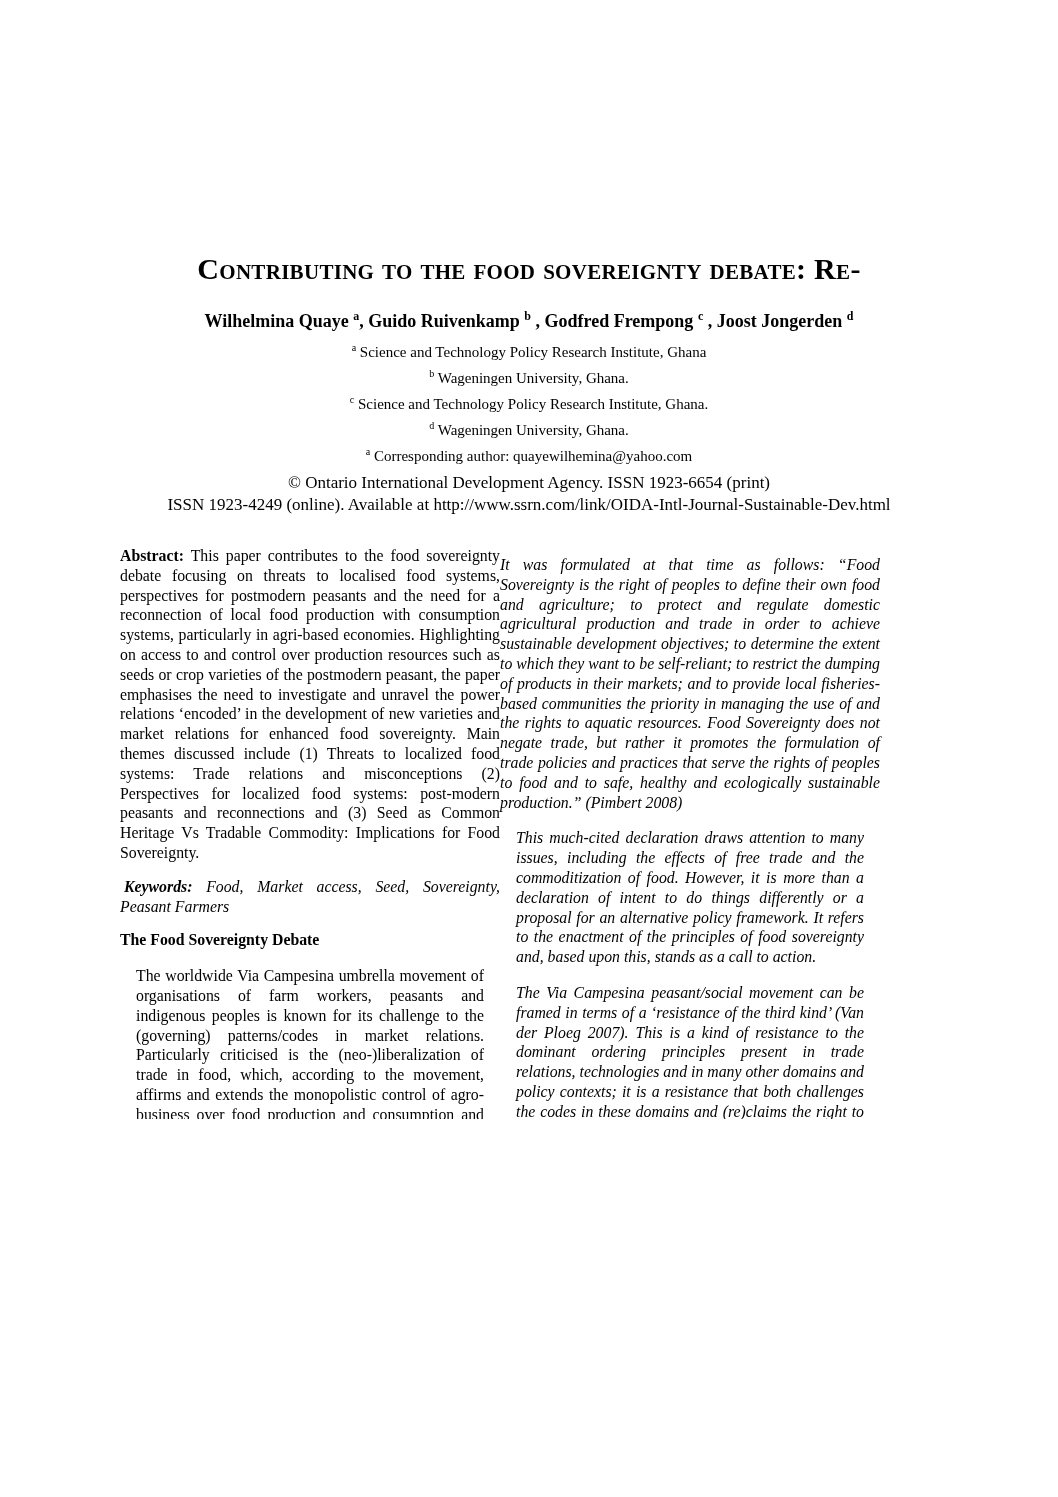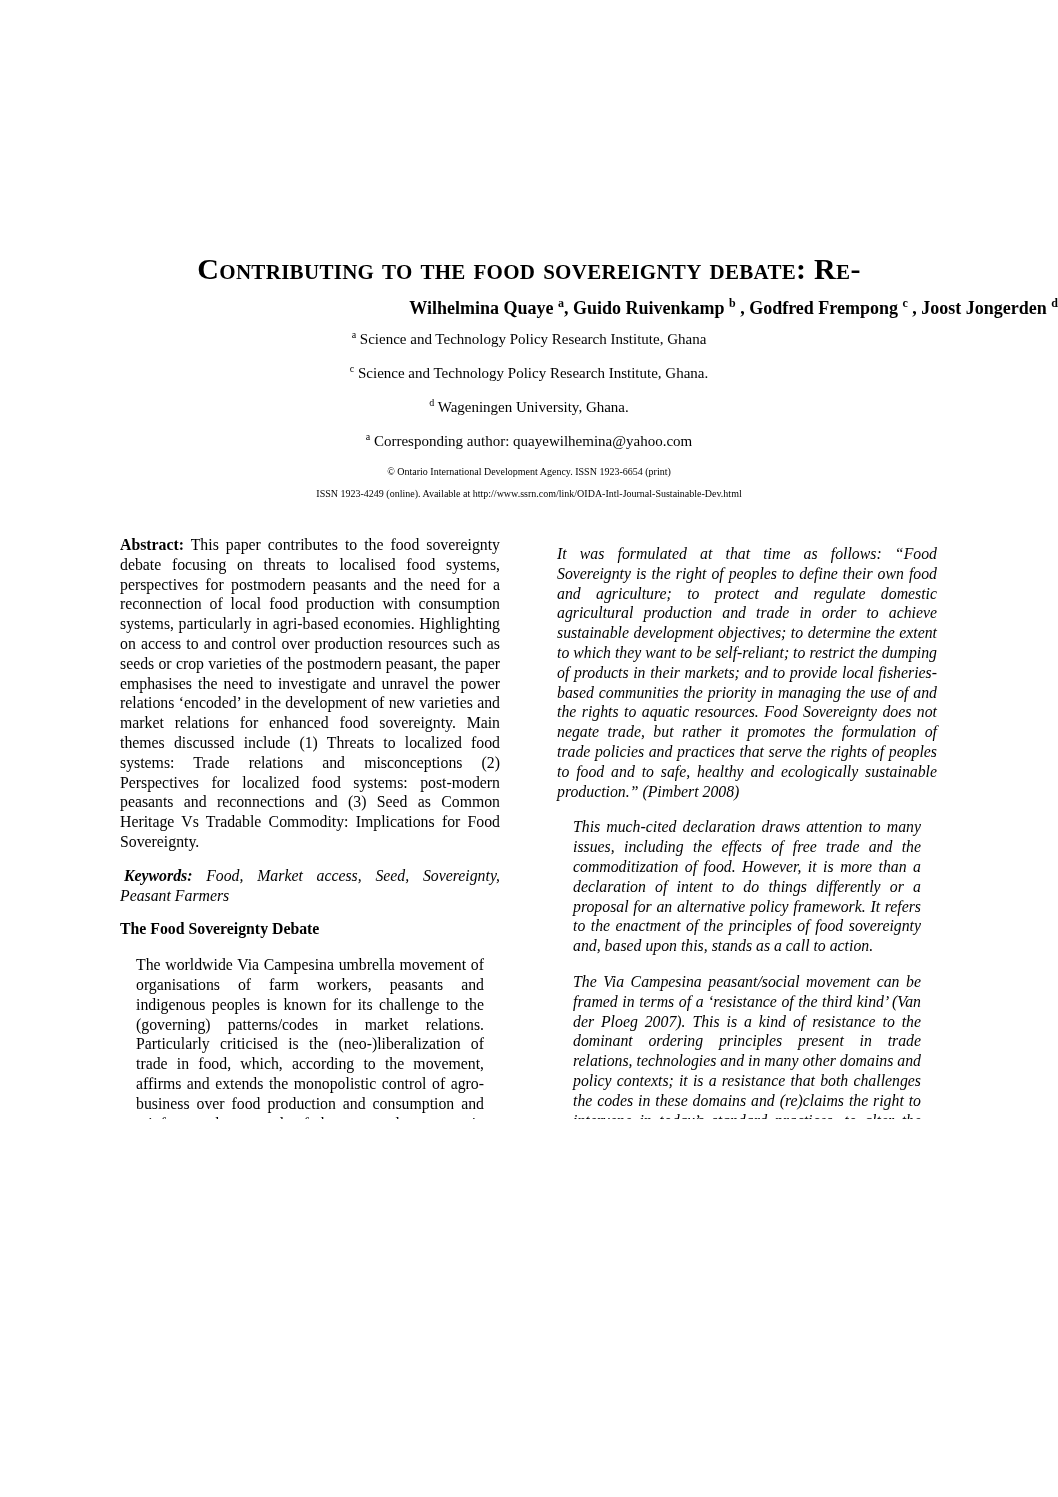--- a/index.html
+++ b/index.html
@@ -21,47 +21,46 @@
     padding-top: 247px;
   }
   .title {
     font-size: 30px;
     font-weight: bold;
     font-variant: small-caps;
     line-height: 44px;
     letter-spacing: 0.3px;
   }
   .authors {
+    margin-top: 9px;
     font-size: 18px;
     font-weight: bold;
-    line-height: 24px;
-    text-align: right;
+    line-height: 32px;
   }
   .authors sup {
     font-size: 12px;
     font-weight: bold;
   }
   .affiliations {
     font-size: 15px;
-    line-height: 30px;
+    line-height: 22px;
   }
   .affiliations sup {
     font-size: 10px;
   }
   .publisher {
     margin-top: 5px;
-    font-size: 10px;
+    font-size: 17px;
     line-height: 22px;
   }
   .body-columns {
     display: flex;
     margin-left: 120px;
     margin-top: 30px;
     width: 818px;
-    gap: 57px;
   }
   .col {
     width: 380px;
     font-size: 15.8px;
     line-height: 19.8px;
     text-align: justify;
   }
   .col p {
     margin: 0 0 14px 0;
   }
@@ -94,20 +93,21 @@
     <div class="title">
       <div>Contributing to the food sovereignty debate: Re-</div>
     </div>
 
     <div class="authors">
       <span>Wilhelmina Quaye </span><sup>a</sup><span>, </span><span>Guido Ruivenkamp </span><sup>b</sup><span> , </span><span>Godfred Frempong </span><sup>c</sup><span> , </span><span>Joost Jongerden </span><sup>d</sup>
     </div>
 
     <div class="affiliations">
       <div><sup>a</sup><span> Science and Technology Policy Research Institute, Ghana</span></div>
+      <div><sup>b</sup><span> Wageningen University, Ghana.</span></div>
       <div><sup>c</sup><span> Science and Technology Policy Research Institute, Ghana.</span></div>
       <div><sup>d</sup><span> Wageningen University, Ghana.</span></div>
       <div><sup>a</sup><span> Corresponding author: quayewilhemina@yahoo.com</span></div>
     </div>
 
     <div class="publisher">
       <div>© Ontario International Development Agency. ISSN 1923-6654 (print)</div>
       <div>ISSN 1923-4249 (online). Available at http://www.ssrn.com/link/OIDA-Intl-Journal-Sustainable-Dev.html</div>
     </div>
 

